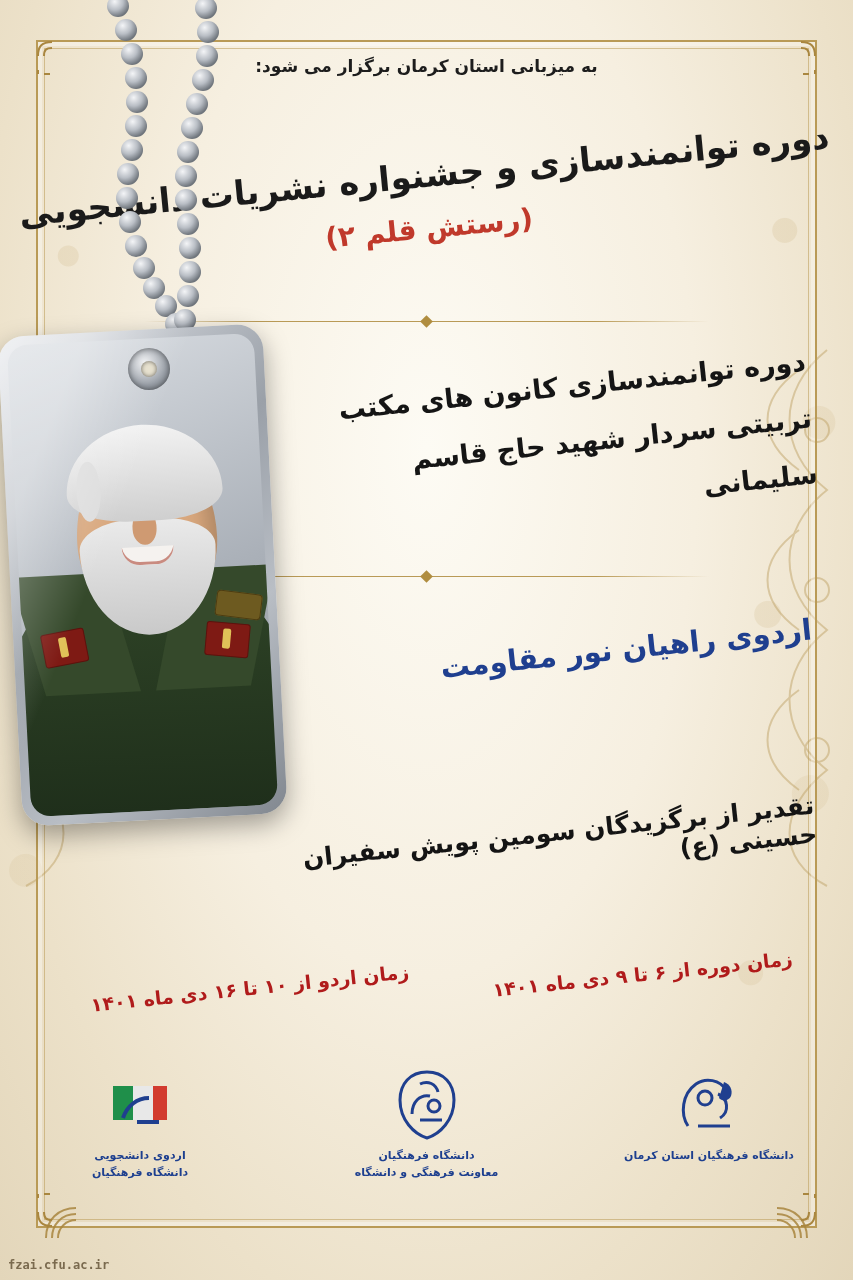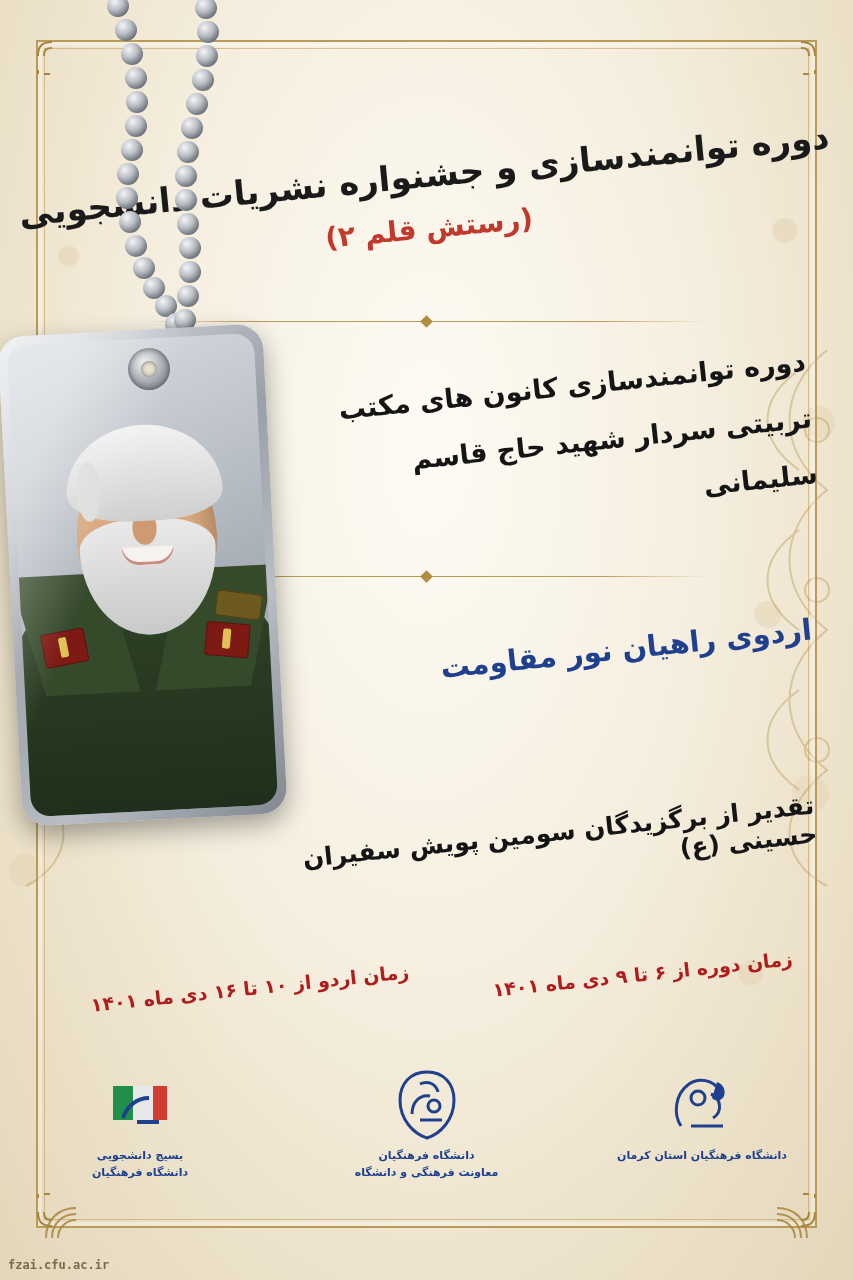--- a/index.html
+++ b/index.html
@@ -229,21 +229,21 @@
   }
 
   
   .logos{
     position:absolute;left:0;right:0;bottom:62px;height:150px;
   }
   .logo{
     position:absolute;text-align:center;width:200px;
     color:#1d3f8f;font-weight:bold;font-size:11px;line-height:1.5;
   }
-  .logo.right{right:51px;}
+  .logo.right{right:44px;}
   .logo.center{left:50%;margin-left:-100px;}
   .logo.left{left:40px;}
   .logo .glyph{display:block;margin:0 auto 6px;width:74px;height:74px;}
   .logo .cap{display:block;}
   .credit{
     position:absolute;left:8px;bottom:8px;
     font-size:12px;color:#7a6a4e;font-weight:bold;
     font-family:"DejaVu Sans Mono", monospace;
   }
   .bottom-orn{
@@ -314,20 +314,21 @@
       <svg viewBox="0 0 40 40">
           <g fill="none" stroke="currentColor" stroke-width="2">
         <path d="M2 16 C2 6 6 2 16 2"></path>
             <path d="M8 16 C8 10 10 8 16 8"></path>
         <path d="M2 30 L2 34 M8 34 L14 34"></path>
           </g>
         </svg>
     </span>
   </div>
 
+  <div class="host-line">به میزبانی استان کرمان برگزار می شود:</div>
 
   <div class="title-main">
     <span>دوره توانمندسازی و جشنواره نشریات دانشجویی</span>
     <span class="paren">(رستش قلم ۲)</span>
   </div>
 
   <div class="divider div-1"></div>
 
   <div class="block-2">
     <div>دوره توانمندسازی کانون های مکتب</div>
@@ -446,21 +447,21 @@
     </div>
 
     <div class="logo left">
       <svg class="glyph" viewBox="0 0 74 74" aria-hidden="true">
         <rect x="10" y="18" width="20" height="34" fill="#1f8f4a"></rect>
         <rect x="30" y="18" width="20" height="34" fill="#e8e8e8"></rect>
         <rect x="50" y="18" width="14" height="34" fill="#d23b2f"></rect>
         <path d="M20 50 C24 38 34 30 46 30" fill="none" stroke="#1f3f8f" stroke-width="4"></path>
         <path d="M34 54 L56 54" stroke="#1f3f8f" stroke-width="4"></path>
       </svg>
-      <span class="cap">بسیج دانشجویی</span>
+      <span class="cap">اردوی دانشجویی</span>
       <span class="cap">دانشگاه فرهنگیان</span>
     </div>
   </div>
 
   <span class="bottom-orn l">
     <svg viewBox="0 0 34 34">
         <g fill="none" stroke="#a9863f" stroke-width="2">
       <path d="M2 32 C2 14 14 2 32 2"></path>
           <path d="M8 32 C8 18 18 8 32 8"></path>
       <path d="M14 32 C14 22 22 14 32 14"></path>

